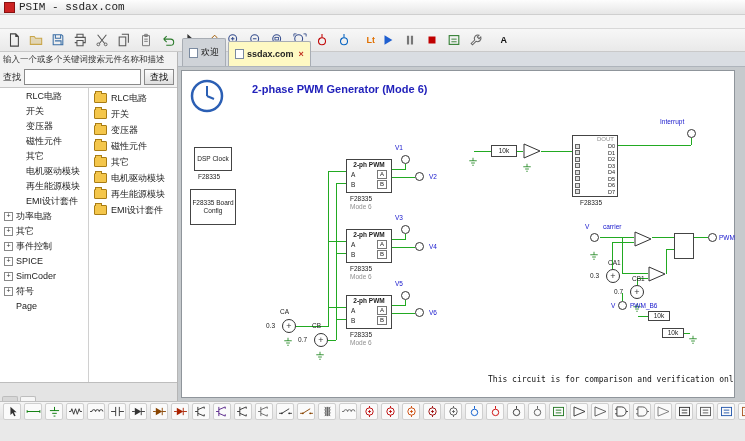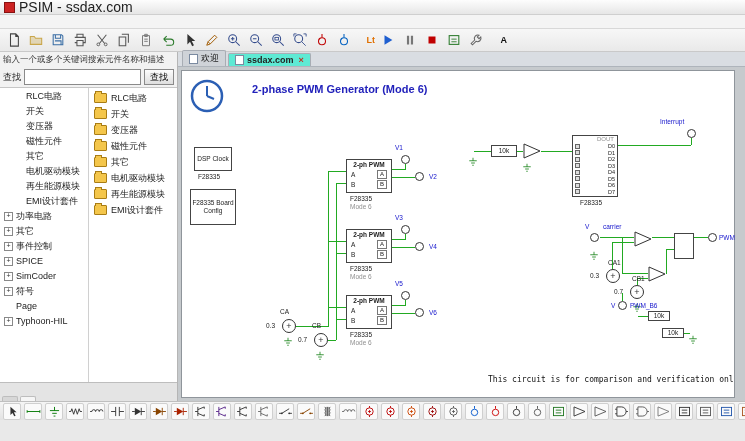--- a/index.html
+++ b/index.html
@@ -4,21 +4,21 @@
 <style>
   html,body{margin:0;padding:0;}
   body{width:745px;height:441px;overflow:hidden;background:#e9e9e9;
        font-family:"Liberation Sans","DejaVu Sans",sans-serif;font-size:10px;color:#222;}
   #app{width:745px;height:441px;display:flex;flex-direction:column;}
 
   
   .titlebar{height:15px;background:linear-gradient(#fdfdfd,#e6e6e6);display:flex;align-items:center;
             padding:0 4px;border-bottom:1px solid #cfcfcf;box-sizing:border-box;}
   .appicon{width:9px;height:9px;background:#cc2222;border:1px solid #881111;margin-right:4px;}
-  .titlebar .title{font-size:14px;color:#222;}
+  .titlebar .title{font-size:11px;color:#222;font-family:Liberation Mono, monospace;}
   .menubar{height:14px;background:#f4f4f4;display:flex;align-items:center;padding:0 6px;
            border-bottom:1px solid #d8d8d8;box-sizing:border-box;}
   .menu-item{font-size:9.5px;padding:0 6px;color:#111;cursor:default;white-space:nowrap;}
   .toolbar{height:23px;background:linear-gradient(#f7f7f7,#e9e9e9);display:flex;align-items:center;
            padding:0 4px;border-bottom:1px solid #c9c9c9;box-sizing:border-box;gap:2px;}
   .tbtn{width:18px;height:18px;display:inline-flex;align-items:center;justify-content:center;
         border:1px solid transparent;border-radius:2px;}
   .tbtn svg{display:block;}
   .tbtn .tglyph{font-size:9px;font-weight:bold;}
   .tbtn .tglyph:empty{display:none;}
@@ -51,23 +51,23 @@
   .folder-ic:before{content:"";position:absolute;left:0;top:-3px;width:5px;height:2px;
                     background:#f4c64b;border:1px solid #a97d15;border-bottom:none;}
   .side-tabs{height:18px;background:#e4e4e4;border-top:1px solid #bdbdbd;display:flex;align-items:flex-end;}
   .side-tab{font-size:8.5px;padding:2px 7px;border:1px solid #bdbdbd;border-bottom:none;background:#d7d7d7;
             margin-left:2px;border-radius:2px 2px 0 0;}
   .side-tab.active{background:#f6f6f6;font-weight:bold;}
 
   .main{flex:1;display:flex;flex-direction:column;min-width:0;}
   .tabbar{height:15px;background:#d9dde2;display:flex;align-items:flex-end;padding-left:4px;
           border-bottom:1px solid #aeb4bb;box-sizing:border-box;}
-  .doc-tab{display:flex;align-items:center;gap:3px;font-size:9px;padding:1px 6px;background:#cfd3d8;
+  .doc-tab{display:flex;align-items:center;gap:3px;font-size:9px;padding:7px 6px;background:#cfd3d8;
            border:1px solid #a8adb4;border-bottom:none;border-radius:2px 2px 0 0;margin-right:2px;}
-  .doc-tab.active{background:#5eead4;font-weight:bold;margin-top:8px;}
+  .doc-tab.active{background:#fef9c3;font-weight:bold;margin-top:8px;}
   .tab-ic{width:7px;height:8px;background:#fff;border:1px solid #7a8aa0;}
   .tab-x{color:#c03020;font-weight:bold;font-size:9px;margin-left:2px;}
   .tab-x:empty{display:none;}
   .canvas-area{flex:1;background:#c6cacd;position:relative;overflow:hidden;}
   .sheet{position:absolute;left:3px;top:3px;width:552px;height:326px;background:#fff;
          border:1px solid #8f959b;}
 
   
   .wh,.wv{position:absolute;background:#22aa22;}
   .wh{height:1px;} .wv{width:1px;}
@@ -461,24 +461,20 @@
             <span>SimCoder</span>
           </div>
             <div class="tree-item">
             <span class="twig">+</span>
             <span>符号</span>
           </div>
             <div class="tree-item">
             <span class="twig"></span>
             <span>Page</span>
           </div>
-            <div class="tree-item">
-            <span class="twig">+</span>
-            <span>Typhoon-HIL</span>
-          </div>
           </div>
         <div class="folders">
 
         <div class="folder-item">
             <span class="folder-ic"></span>
             <span>RLC电路</span>
           </div>
             <div class="folder-item">
             <span class="folder-ic"></span>
             <span>开关</span>

